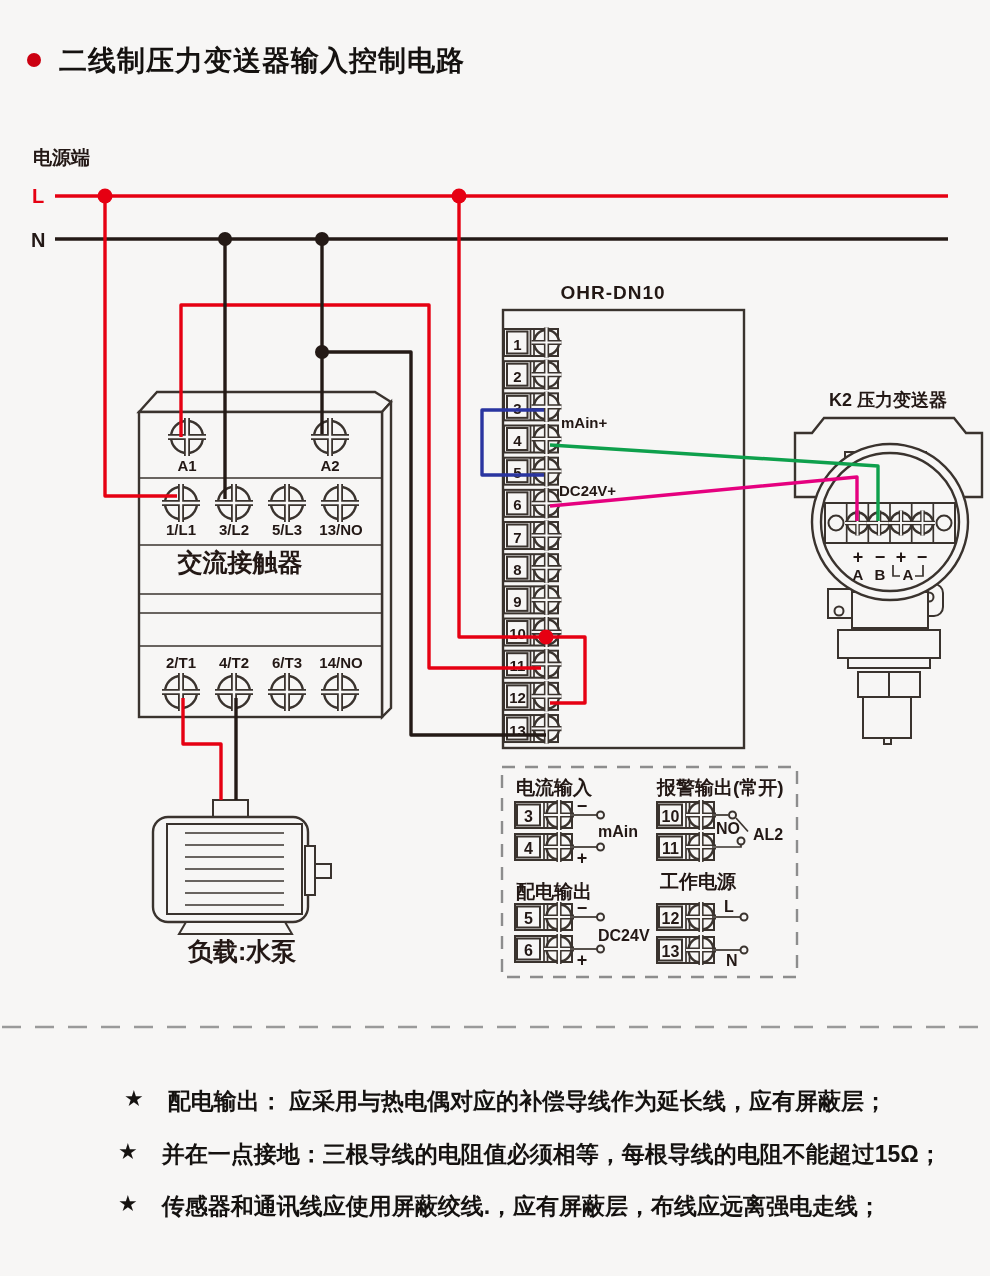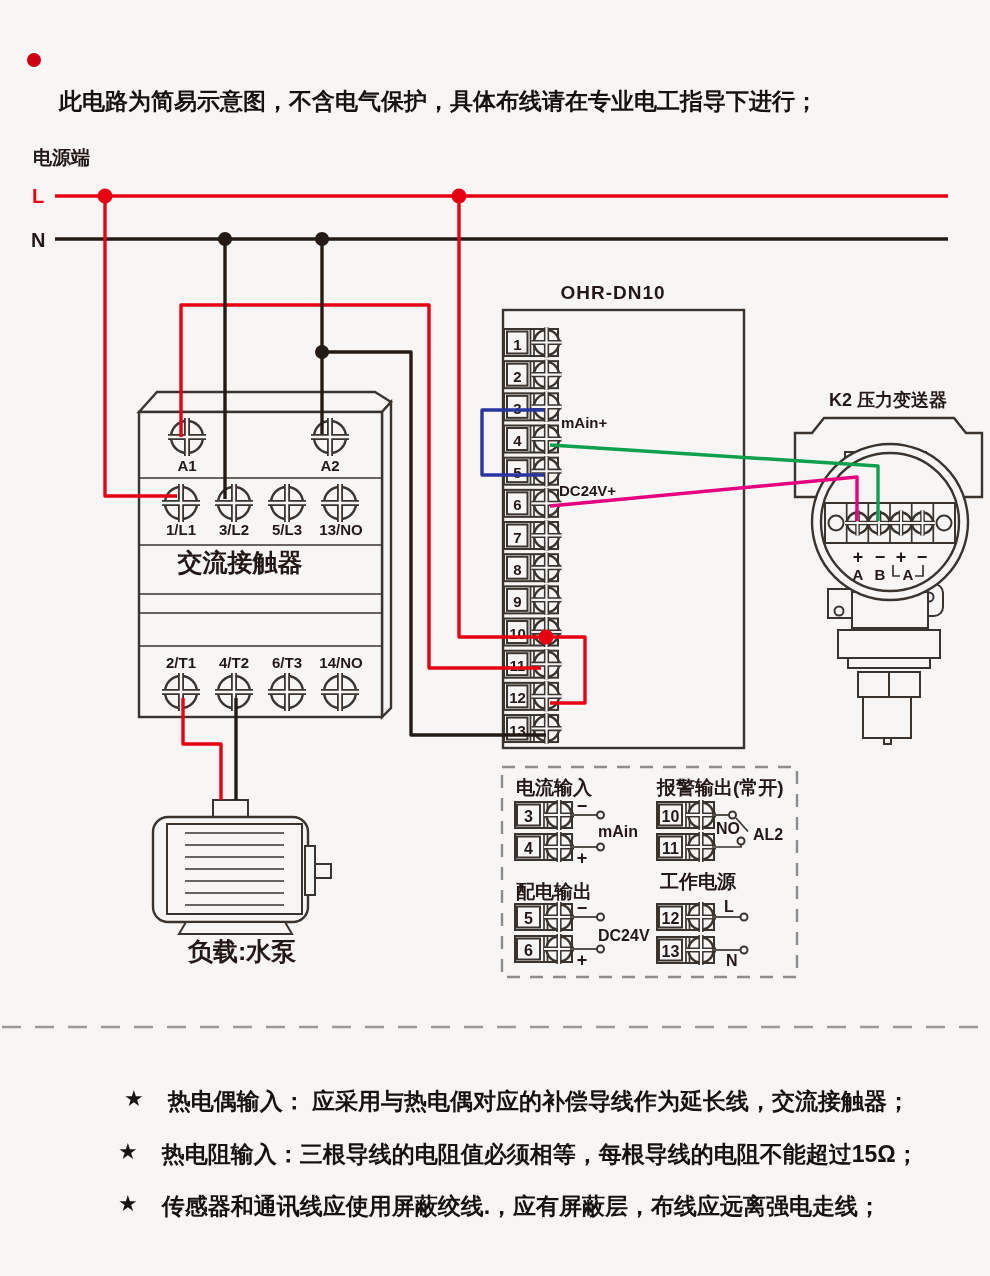--- a/index.html
+++ b/index.html
@@ -32,21 +32,21 @@
   .mid{text-anchor:middle;}
   .dash-sep{stroke:#9a9a9a;stroke-width:2.6;stroke-dasharray:19 14;}
   .dash-box{fill:none;stroke:#8d8d8d;stroke-width:2.4;stroke-dasharray:13 10;}
 </style>
 </head>
 <body>
 
 <div id="canvas">
 
   <div class="abs bullet" style="left:27px;top:53px;"></div>
-  <div class="abs h2" style="left:59px;top:86px;">此电路为简易示意图，不含电气保护，具体布线请在专业电工指导下进行；</div>
+  <div class="abs h1" style="left:59px;top:42px;">二线制压力变送器输入控制电路</div>
 
   <svg class="abs" style="left:0;top:0;" width="990" height="1060" viewBox="0 0 990 1060">
     <defs>
       <g id="screwL">
         <circle r="16" class="shape"></circle>
         <path d="M-19 0H19M0 -19V19" stroke="#3a332e" stroke-width="6" fill="none"></path>
         <path d="M-19 0H19M0 -19V19" stroke="#f7f6f5" stroke-width="2.4" fill="none"></path>
       </g>
       <g id="screwM">
         <circle r="12.5" class="shape" stroke-width="2.2"></circle>
@@ -411,23 +411,23 @@
         <text x="724" y="912" class="t16">L</text>
         <text x="726" y="966" class="t16">N</text>
       </g>
     </g>
 
     <line x1="2" y1="1027" x2="986" y2="1027" class="dash-sep"></line>
   </svg>
 
   <div class="abs note" style="left:124px;top:1086px;">
     <span class="star">★</span>
-    <span>热电偶输入： 应采用与热电偶对应的补偿导线作为延长线，交流接触器；</span>
+    <span>配电输出： 应采用与热电偶对应的补偿导线作为延长线，应有屏蔽层；</span>
   </div>
   <div class="abs note" style="left:118px;top:1139px;">
     <span class="star">★</span>
-    <span>热电阻输入：三根导线的电阻值必须相等，每根导线的电阻不能超过15Ω；</span>
+    <span>并在一点接地：三根导线的电阻值必须相等，每根导线的电阻不能超过15Ω；</span>
   </div>
   <div class="abs note" style="left:118px;top:1191px;">
     <span class="star">★</span>
     <span>传感器和通讯线应使用屏蔽绞线.，应有屏蔽层，布线应远离强电走线；</span>
   </div>
 </div>
 
 </body></html>

